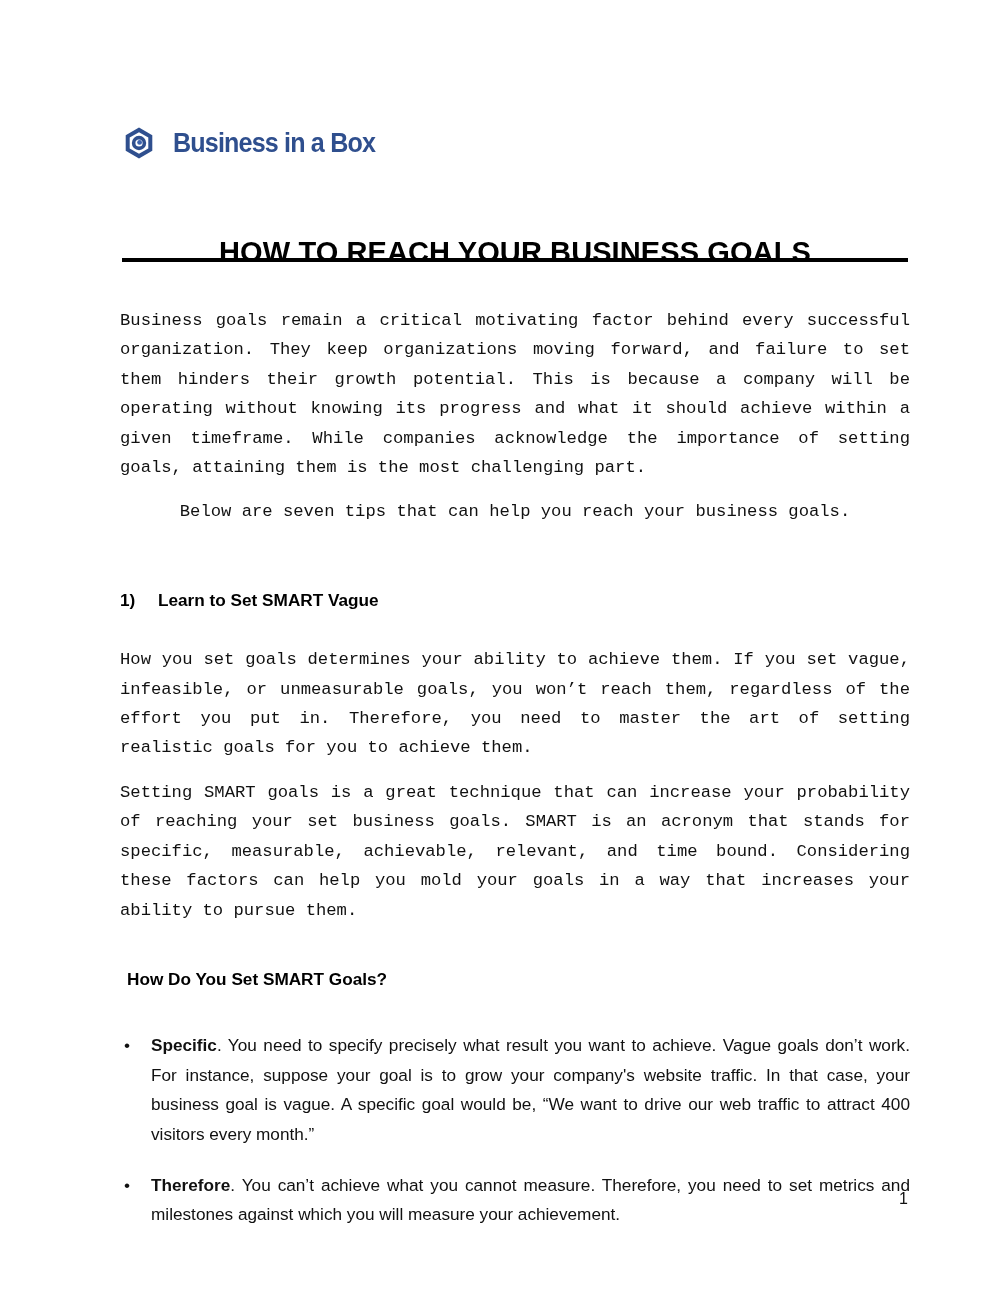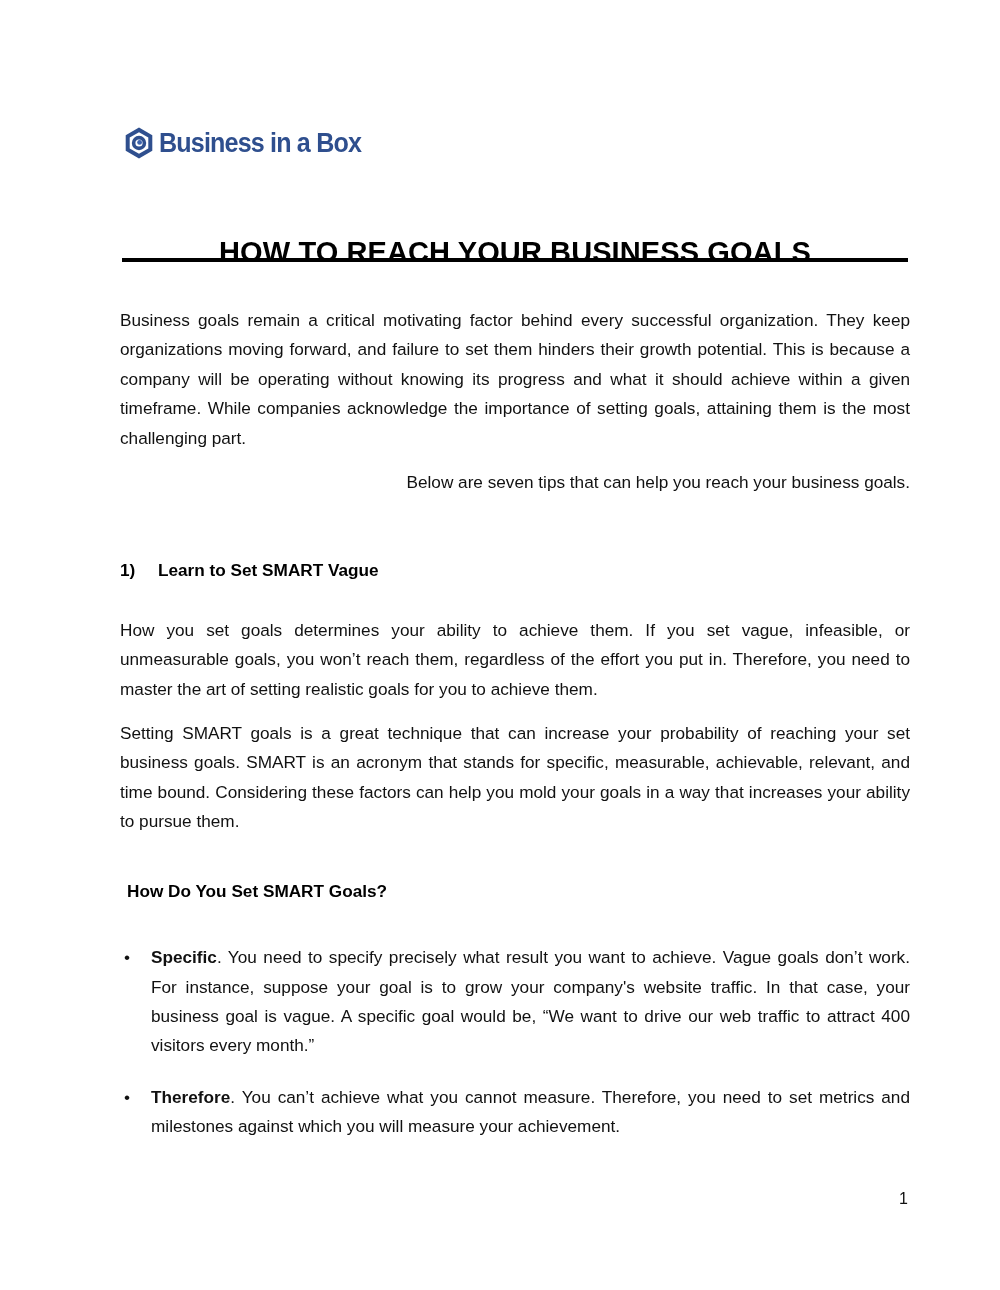--- a/index.html
+++ b/index.html
@@ -22,21 +22,21 @@
     box-sizing: border-box;
   }
 
   
   .logo-block {
     position: absolute;
     left: 122px;
     top: 126px;
     display: flex;
     align-items: center;
-    gap: 3px;
+    gap: 17px;
   }
   .logo-mark {
     width: 34px;
     height: 34px;
     display: block;
     flex: 0 0 auto;
   }
   .logo-word {
     font-family: "Liberation Sans", sans-serif;
     font-size: 27px;
@@ -77,23 +77,24 @@
     top: 306px;
     width: 790px;
   }
   p.body-text {
     margin: 0 0 15px 0;
     font-size: 17.2px;
     line-height: 29.4px;
     text-align: justify;
     text-justify: inter-word;
     color: #111111;
+    font-family: Liberation Mono, monospace;
   }
   p.body-text.last-of-block {
-    text-align: right;
+    text-align: center;
   }
   .spacer-lg { height: 44px; }
   .spacer-md { height: 30px; }
   .spacer-sm { height: 18px; }
 
   h2.numbered-heading {
     margin: 0;
     font-size: 17.2px;
     font-weight: bold;
     line-height: 29.4px;

